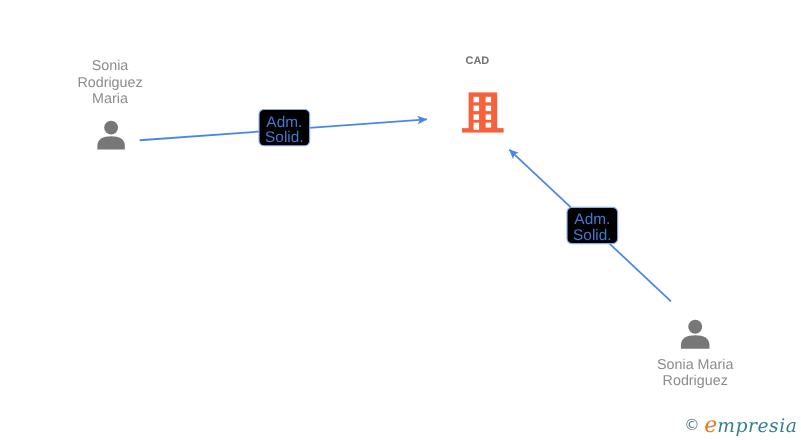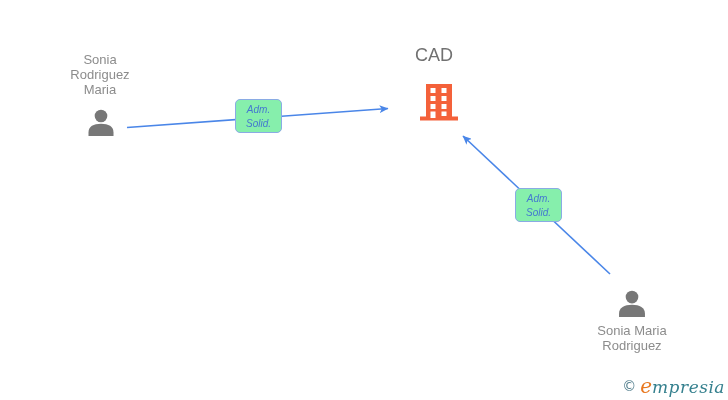--- a/index.html
+++ b/index.html
@@ -7,28 +7,28 @@
     position:relative; width:728px; height:400px; background:#ffffff;
     font-family:"Liberation Sans", sans-serif; overflow:hidden;
   }
   .edges-layer { position:absolute; left:0; top:0; width:728px; height:400px; }
   .node-label {
     position:absolute; text-align:center; color:#8c8c8c;
     font-size:13px; line-height:15px;
   }
   .company-title {
     position:absolute; text-align:center; color:#717171;
-    font-size:18px; line-height:15px; font-weight:normal;
+    font-size:10px; line-height:15px; font-weight:bold;
   }
   .icon { position:absolute; }
   .edge-label {
     position:absolute; width:45px; height:29px;
-    background:#86efac; border:1px solid #8aabe4; border-radius:5px;
-    color:#4478d0; font-size:10px; line-height:14px; text-align:center;
-    padding-top:3px; box-sizing:content-box;font-style:italic;
+    background:#000000; border:1px solid #8aabe4; border-radius:5px;
+    color:#4478d0; font-size:14px; line-height:14px; text-align:center;
+    padding-top:3px; box-sizing:content-box;
   }
   .brand {
     position:absolute; right:3px; bottom:2px;
     font-family:"DejaVu Serif", serif; font-style:italic;
     font-size:17px; color:#35808e; white-space:nowrap;
   }
   .brand .copy {
     font-family:"DejaVu Sans", sans-serif; font-style:normal;
     font-size:14px; color:#55808f; margin-right:4px; vertical-align:2px;
   }

